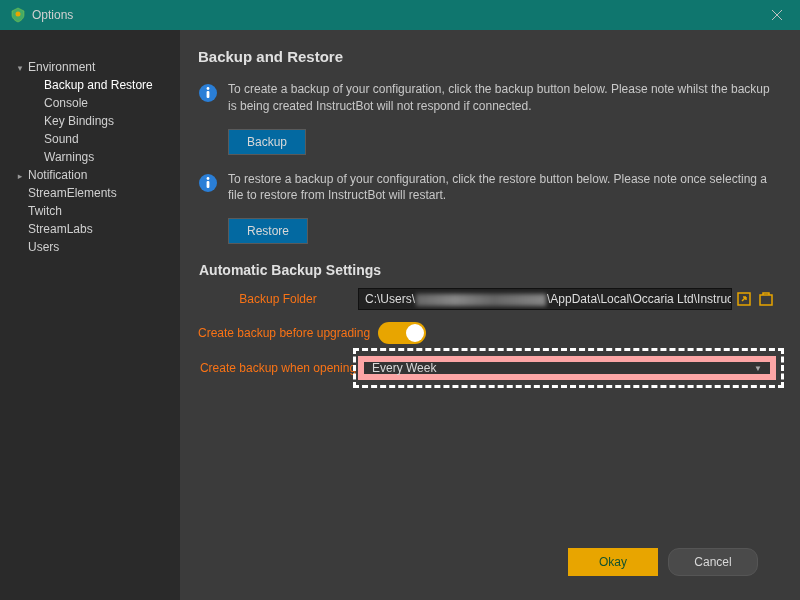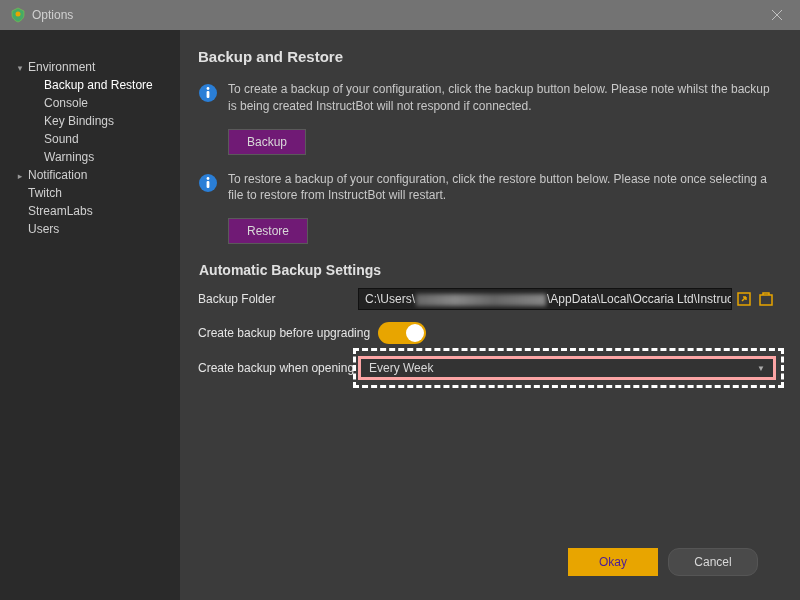--- a/index.html
+++ b/index.html
@@ -10,21 +10,21 @@
       background: #2a2a2a;
       width: 800px;
       height: 600px;
       overflow: hidden;
       display: flex;
       flex-direction: column;
     }
     
     .titlebar {
       height: 30px;
-      background: #737373;
+      background: #0f766e;
       display: flex;
       align-items: center;
       padding: 0 10px;
       justify-content: space-between;
     }
     .titlebar-left { display: flex; align-items: center; gap: 6px; }
     .app-icon {
       width: 16px; height: 16px;
       display: inline-block;
     }
@@ -95,21 +95,21 @@
     .info-icon {
       flex: 0 0 auto;
       width: 20px; height: 20px;
       margin-top: 2px;
     }
     .info-text {
       color: #c8c8c8;
       line-height: 1.4;
     }
     .btn {
-      background: #701a75;
+      background: #0369a1;
       border: 1px solid #5a5a5a;
       color: #d8d8d8;
       padding: 5px 18px;
       cursor: pointer;
       font-size: 12px;
       margin: 6px 0 12px 30px;
       display: inline-block;
     }
     .section-title {
       font-size: 14px;
@@ -119,21 +119,22 @@
     }
     .setting-row {
       display: flex;
       align-items: center;
       margin-bottom: 12px;
       position: relative;
     }
     .setting-label {
       width: 160px;
       flex: 0 0 auto;
-      color: #e5e5e5;
+      color: #f97316;
+      text-align: center;
     }
     .path-input {
       flex: 1;
       background: #222;
       border: 1px solid #111;
       color: #ddd;
       padding: 3px 6px;
       font-size: 12px;
       font-family: inherit;
       height: 22px;
@@ -167,21 +168,21 @@
     .toggle-thumb {
       position: absolute;
       right: 2px; top: 2px;
       width: 18px; height: 18px;
       background: #fff;
       border-radius: 50%;
     }
     .select {
       flex: 1;
       background: #333;
-      border: 3px solid #fca5a5;
+      border: 6px solid #fca5a5;
       color: #d8d8d8;
       padding: 4px 8px;
       font-size: 12px;
       height: 24px;
       display: flex;
       align-items: center;
       justify-content: space-between;
       cursor: pointer;
     }
     .select-arrow {
@@ -208,21 +209,21 @@
     .footer-btn {
       width: 90px;
       padding: 6px 0;
       text-align: center;
       cursor: pointer;
       font-size: 12px;
       border: 1px solid #555;
     }
     .btn-primary {
       background: #e8a500;
-      color: #4c1d95;
+      color: #14532d;
       border-color: #e8a500;
     }
     .btn-secondary {
       background: #4a4a4a;
       color: #d8d8d8;
       border-radius: 11px;
     }
   </style>
 </head>
 <body>
@@ -248,20 +249,21 @@
 <div class="content">
   <div class="sidebar">
     <ul class="tree" id="tree">
         <li class="indent-0"><span class="chevron">▾</span><span>Environment</span></li>
         <li class="indent-1 selected"><span class="no-chevron"></span><span>Backup and Restore</span></li>
         <li class="indent-1"><span class="no-chevron"></span><span>Console</span></li>
         <li class="indent-1"><span class="no-chevron"></span><span>Key Bindings</span></li>
         <li class="indent-1"><span class="no-chevron"></span><span>Sound</span></li>
         <li class="indent-1"><span class="no-chevron"></span><span>Warnings</span></li>
         <li class="indent-0"><span class="chevron">▸</span><span>Notification</span></li>
+        <li class="indent-0"><span class="no-chevron"></span><span>StreamElements</span></li>
         <li class="indent-0"><span class="no-chevron"></span><span>Twitch</span></li>
         <li class="indent-0"><span class="no-chevron"></span><span>StreamLabs</span></li>
         <li class="indent-0"><span class="no-chevron"></span><span>Users</span></li>
       </ul>
   </div>
 
   <div class="main">
     <div style="flex:1">
       <div class="page-title">Backup and Restore</div>
 

